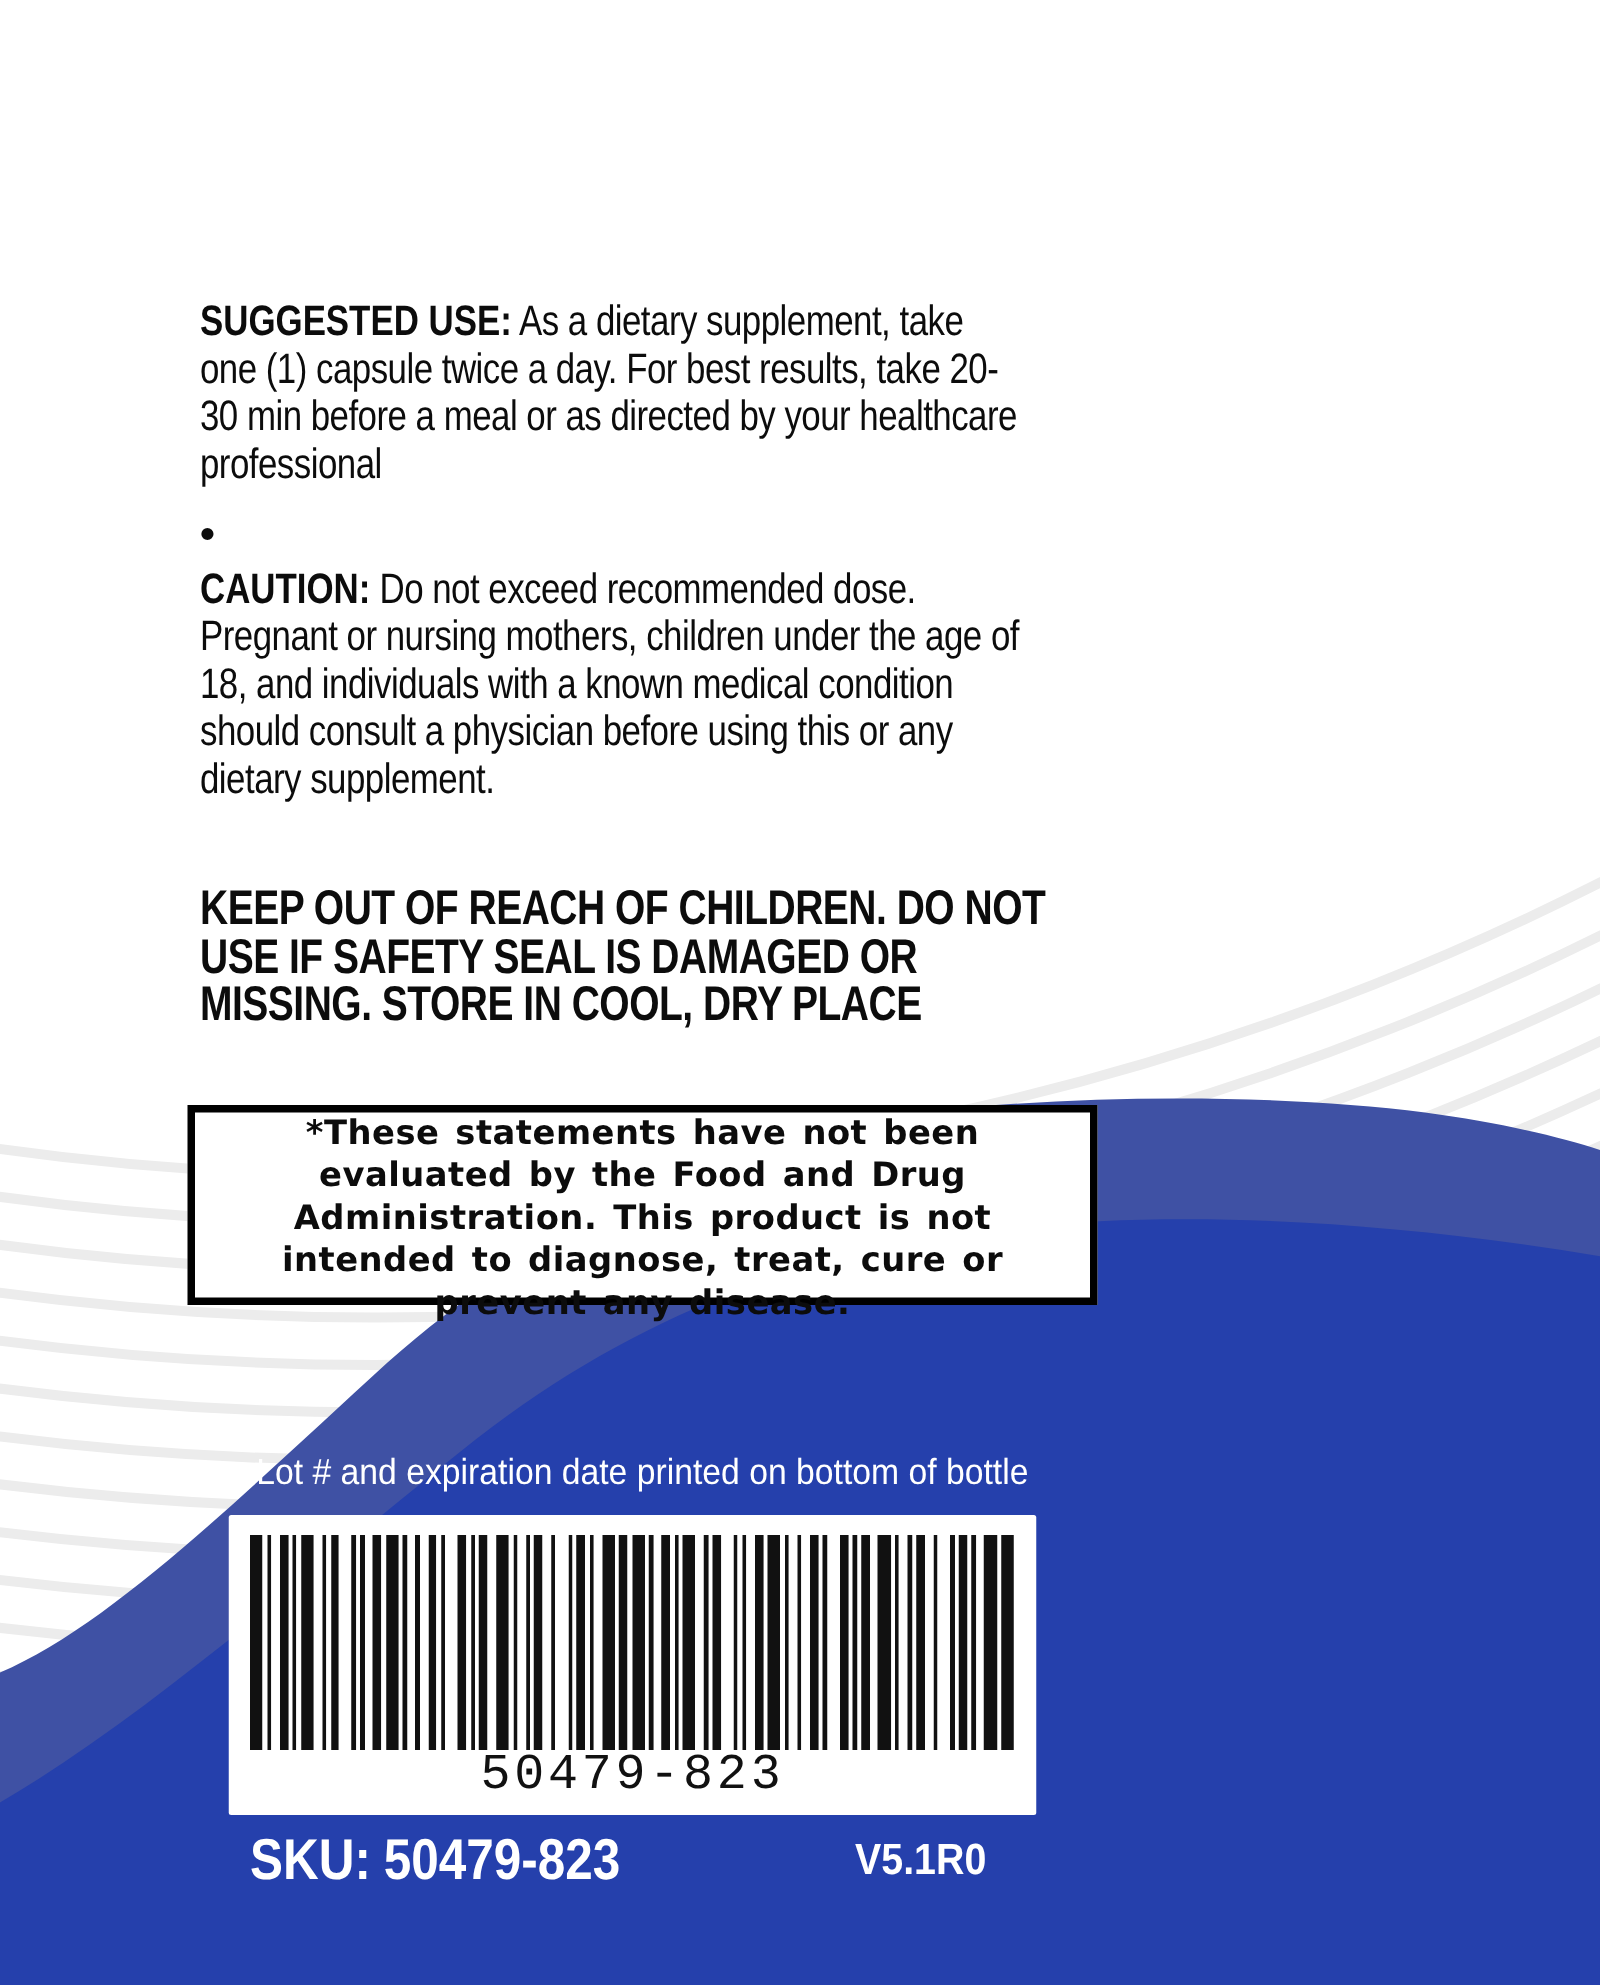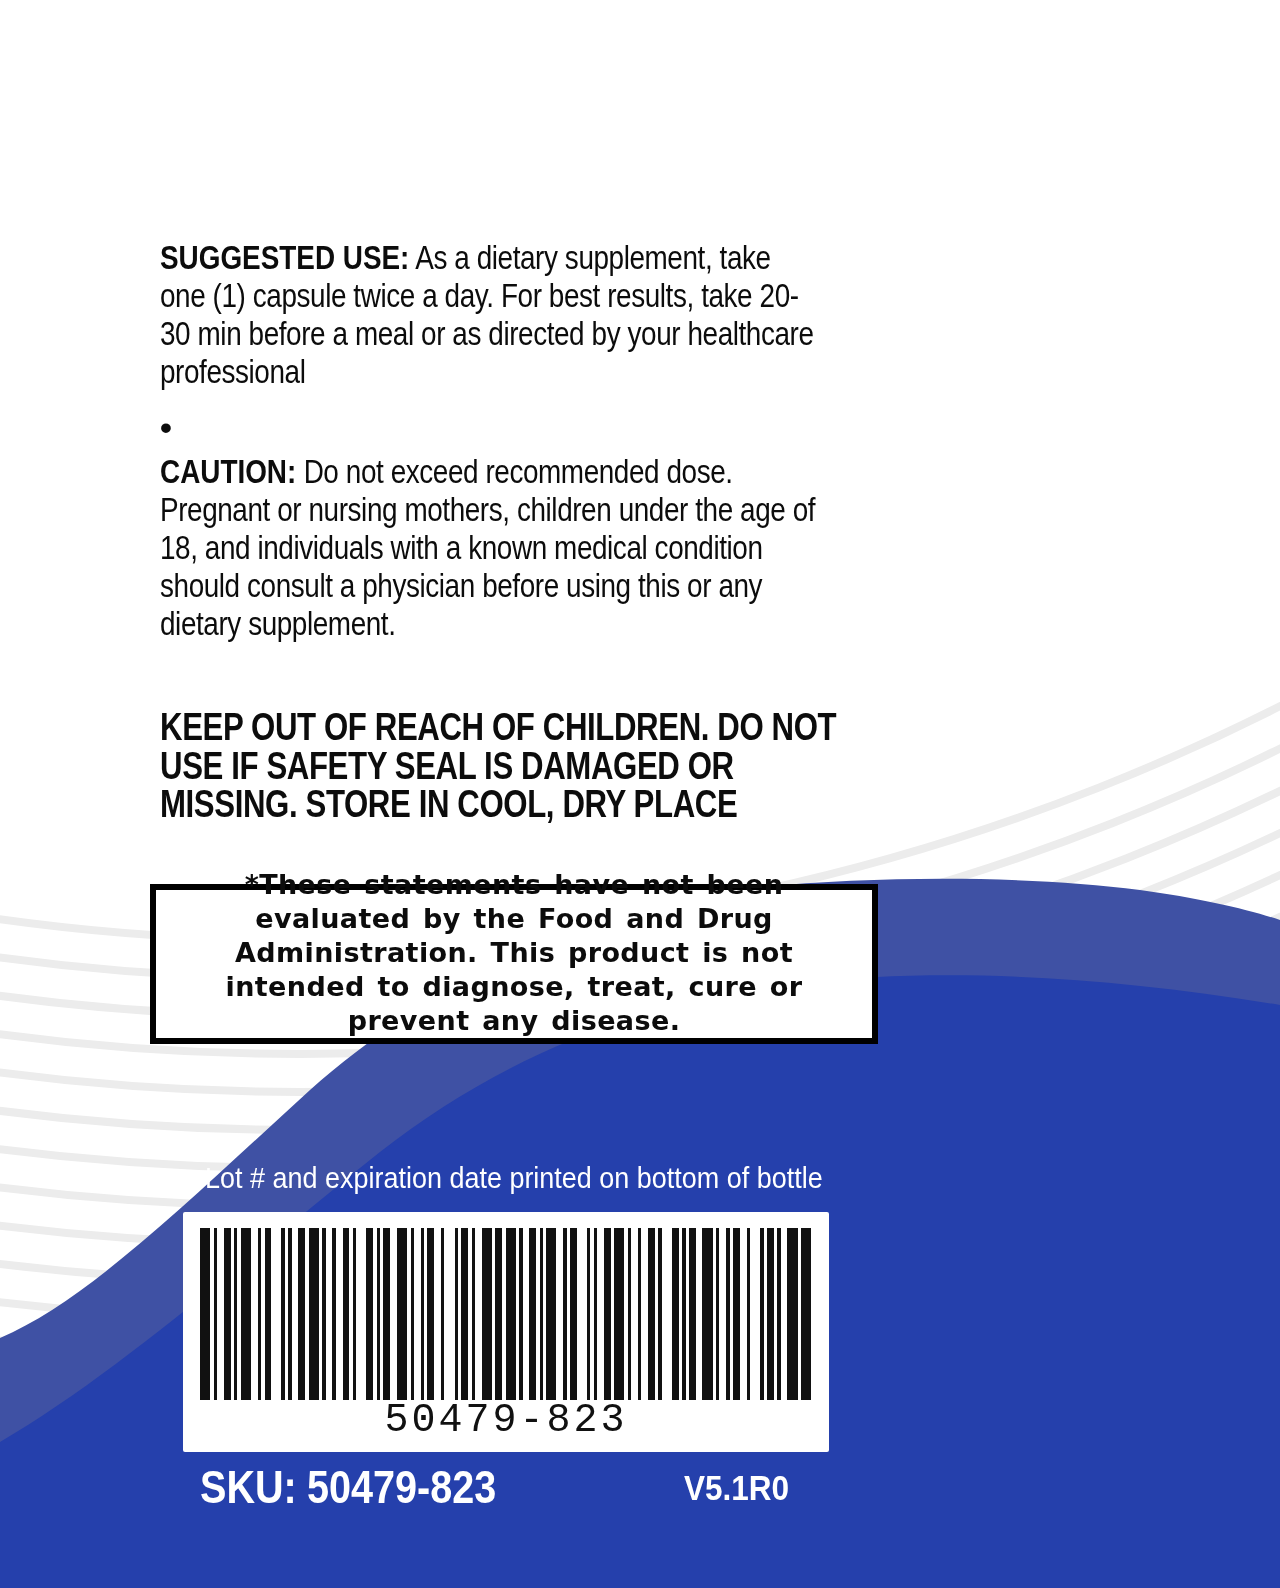--- a/index.html
+++ b/index.html
@@ -11,21 +11,21 @@
   
   .para{left:160px;width:805px;transform:scaleX(0.82);font-size:34px;line-height:38px;
         letter-spacing:-0.5px;z-index:2;}
   .para b{letter-spacing:0;}
   .bullet-line{left:160px;top:408px;font-size:34px;font-weight:bold;z-index:2;}
   .warning{left:160px;top:708px;width:880px;transform:scaleX(0.80);font-size:39px;
            font-weight:bold;line-height:38.5px;letter-spacing:-0.5px;z-index:2;}
   
   .fda-box{left:150px;top:884px;width:728px;height:160px;background:#ffffff;
            border:6px solid #000;box-sizing:border-box;z-index:3;
-           display:flex;align-items:flex-end;justify-content:center;}
+           display:flex;align-items:flex-start;justify-content:center;}
   .fda-box .txt{font-family:"DejaVu Sans", sans-serif;font-weight:bold;font-size:27px;
                 line-height:34px;text-align:center;letter-spacing:0.4px;word-spacing:3px;
                 padding:0 10px;}
   
   .lot-note{left:205px;top:1162px;transform:scaleX(0.93);font-size:29px;color:#ffffff;
             z-index:4;white-space:nowrap;}
   .barcode-card{left:183px;top:1212px;width:646px;height:240px;background:#ffffff;
                 z-index:4;border-radius:2px;}
   .bars{position:absolute;left:17px;top:16px;width:612px;height:172px;display:flex;
         align-items:stretch;}

